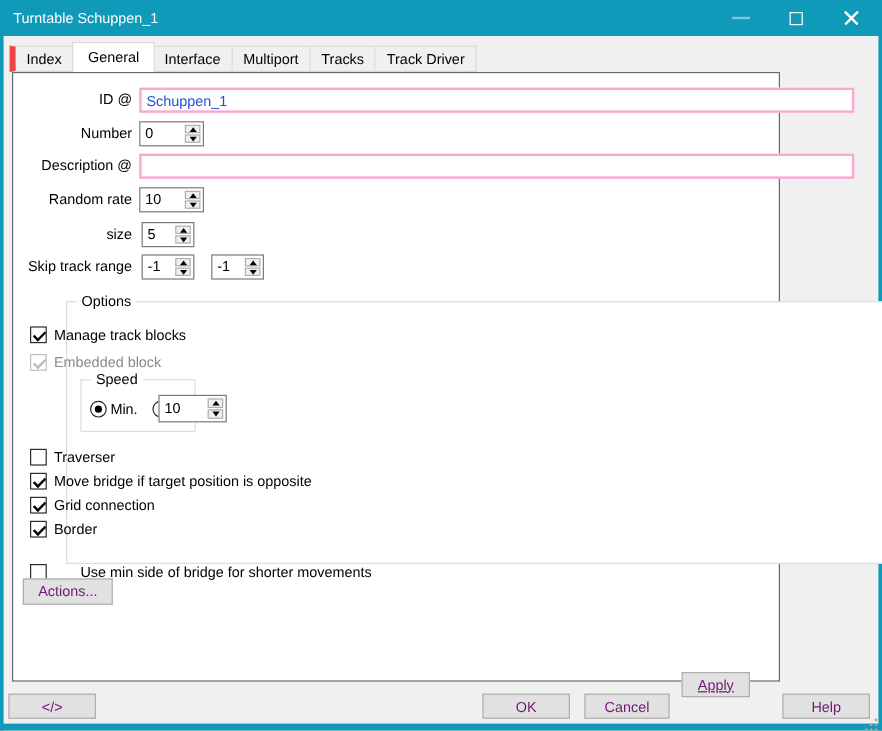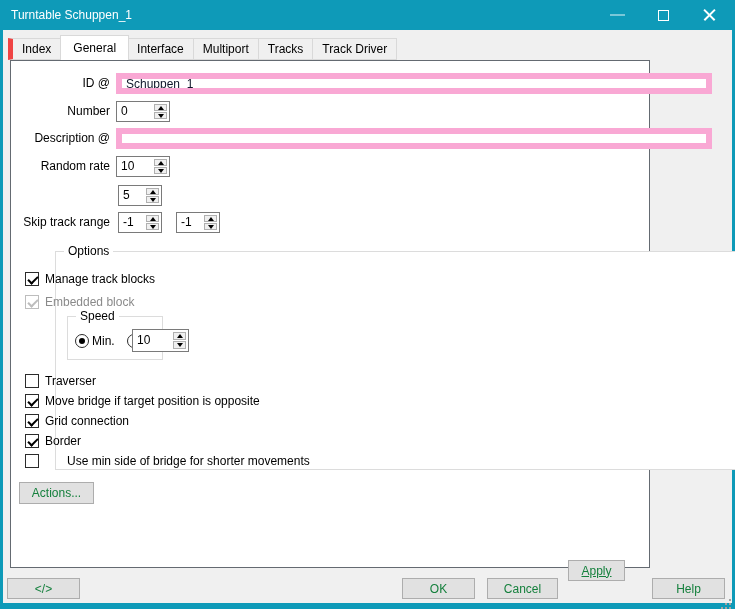--- a/index.html
+++ b/index.html
@@ -26,22 +26,22 @@
   .edge-r { right:0; top:30px; width:3px; height:579px; }
   .edge-b { left:0; bottom:0; width:735px; height:6px; }
   
   .tabs { position:absolute; left:8px; top:35px; height:25px; display:flex; align-items:flex-end; }
   .tab { height:22px; line-height:21px; padding:0 9px; background:#f0f0f0; border:1px solid #d9d9d9; border-left:none; }
   .tab:first-child { border-left:5px solid #ef4444; }
   .tab.active { height:25px; line-height:24px; padding:0 12px; background:#fff; border:1px solid #d9d9d9; border-bottom:none; margin:0 -1px; position:relative; z-index:2; }
   
   .panel { position:absolute; left:10px; top:60px; width:640px; height:508px; background:#fff; border:1px solid #646a71; }
   .flabel { position:absolute; left:0; width:99px; text-align:right; line-height:21px; white-space:nowrap; }
-  .txt { position:absolute; height:21px; border:6px solid #f9a8d4; background:#fff; padding:0 4px;
-         font-family:"Liberation Sans",sans-serif; font-size:12px; color:#0f172a; outline:none; }
+  .txt { position:absolute; height:21px; border:2px solid #f9a8d4; background:#fff; padding:0 4px;
+         font-family:"Liberation Sans",sans-serif; font-size:12px; color:#1d4ed8; outline:none; }
   
   .spin { position:absolute; height:21px; background:#fff; border:1px solid #7a7a7a; display:flex; }
   .spin-value { flex:1; line-height:19px; padding-left:4px; overflow:hidden; }
   .spin-btns { width:17px; display:flex; flex-direction:column; padding:2px 2px; gap:1px; }
   .spin-btn { flex:1; background:#f0f0f0; border:1px solid #b0b0b0; display:flex; align-items:center; justify-content:center; }
   .tri-up { width:0; height:0; border-left:3px solid transparent; border-right:3px solid transparent; border-bottom:4px solid #000; }
   .tri-down { width:0; height:0; border-left:3px solid transparent; border-right:3px solid transparent; border-top:4px solid #000; }
   
   .groupbox { position:absolute; border:1px solid #dcdcdc; background:#fff;margin-left:38px; }
   .gb-legend { position:absolute; top:-8px; left:8px; background:#fff; padding:0 4px; line-height:15px; }
@@ -52,21 +52,21 @@
       border-left:2px solid #000; border-bottom:2px solid #000; transform:rotate(-45deg); }
   .cb.disabled { border-color:#bdbdbd; }
   .cb.disabled::after { border-left-color:#bdbdbd; border-bottom-color:#bdbdbd; }
   .cb-label.disabled { color:#8a8a8a; }
   .radio { width:14px; height:14px; border:1px solid #2b2b2b; border-radius:50%; background:#fff; position:relative; flex:none; }
   .radio.selected::after { content:""; position:absolute; left:3px; top:3px; width:6px; height:6px; border-radius:50%; background:#000; }
   .radio-row { position:absolute; left:7px; top:17px; display:flex; align-items:center; gap:3px; }
   .radio-gap { width:6px; }
   
   .btn { position:absolute; height:21px; background:#e1e1e1; border:1px solid #adadad;
-         display:flex; align-items:center; justify-content:center; font-size:12px; color:#15803d; cursor:default; }
+         display:flex; align-items:center; justify-content:center; font-size:12px; color:#701a75; cursor:default; }
   
   .grip { position:absolute; right:4px; bottom:8px; width:2px; height:2px; background:#a3a3a3;
     box-shadow:0 4px #a3a3a3, -4px 4px #a3a3a3, 0 8px #a3a3a3, -4px 8px #a3a3a3, -8px 8px #a3a3a3; }
 </style>
 </head>
 <body>
 
 <div class="window">
 
   <div class="titlebar">
@@ -121,20 +121,21 @@
       <div class="spin-btns">
         <div class="spin-btn">
             <span class="tri-up"></span>
           </div>
         <div class="spin-btn">
             <span class="tri-down"></span>
           </div>
       </div>
     </div>
 
+    <div class="flabel" style="top:124px;">size</div>
     <div class="spin" style="left:107px; top:124px; width:44px;">
       <div class="spin-value">5</div>
       <div class="spin-btns">
         <div class="spin-btn">
             <span class="tri-up"></span>
           </div>
         <div class="spin-btn">
             <span class="tri-down"></span>
           </div>
       </div>
@@ -209,21 +210,21 @@
       <span class="cb-label">Move bridge if target position is opposite</span>
     </div>
     <div class="opt-row" style="top:352px;">
       <span class="cb checked"></span>
       <span class="cb-label">Grid connection</span>
     </div>
     <div class="opt-row" style="top:372px;justify-content:flex-end;">
       <span class="cb checked"></span>
       <span class="cb-label">Border</span>
     </div>
-    <div class="opt-row" style="top:392px;gap:28px;">
+    <div class="opt-row" style="top:408px;gap:28px;">
       <span class="cb"></span>
       <span class="cb-label">Use min side of bridge for shorter movements</span>
     </div>
 
     <div class="btn" style="left:8px; top:421px; width:75px; height:22px;" role="button">Actions...</div>
   </div>
 
   <div class="btn" style="left:7px; top:578px; width:73px;" role="button">&lt;/&gt;</div>
   <div class="btn" style="left:402px; top:578px; width:73px;" role="button">OK</div>
   <div class="btn" style="left:487px; top:578px; width:71px;" role="button">Cancel</div>

